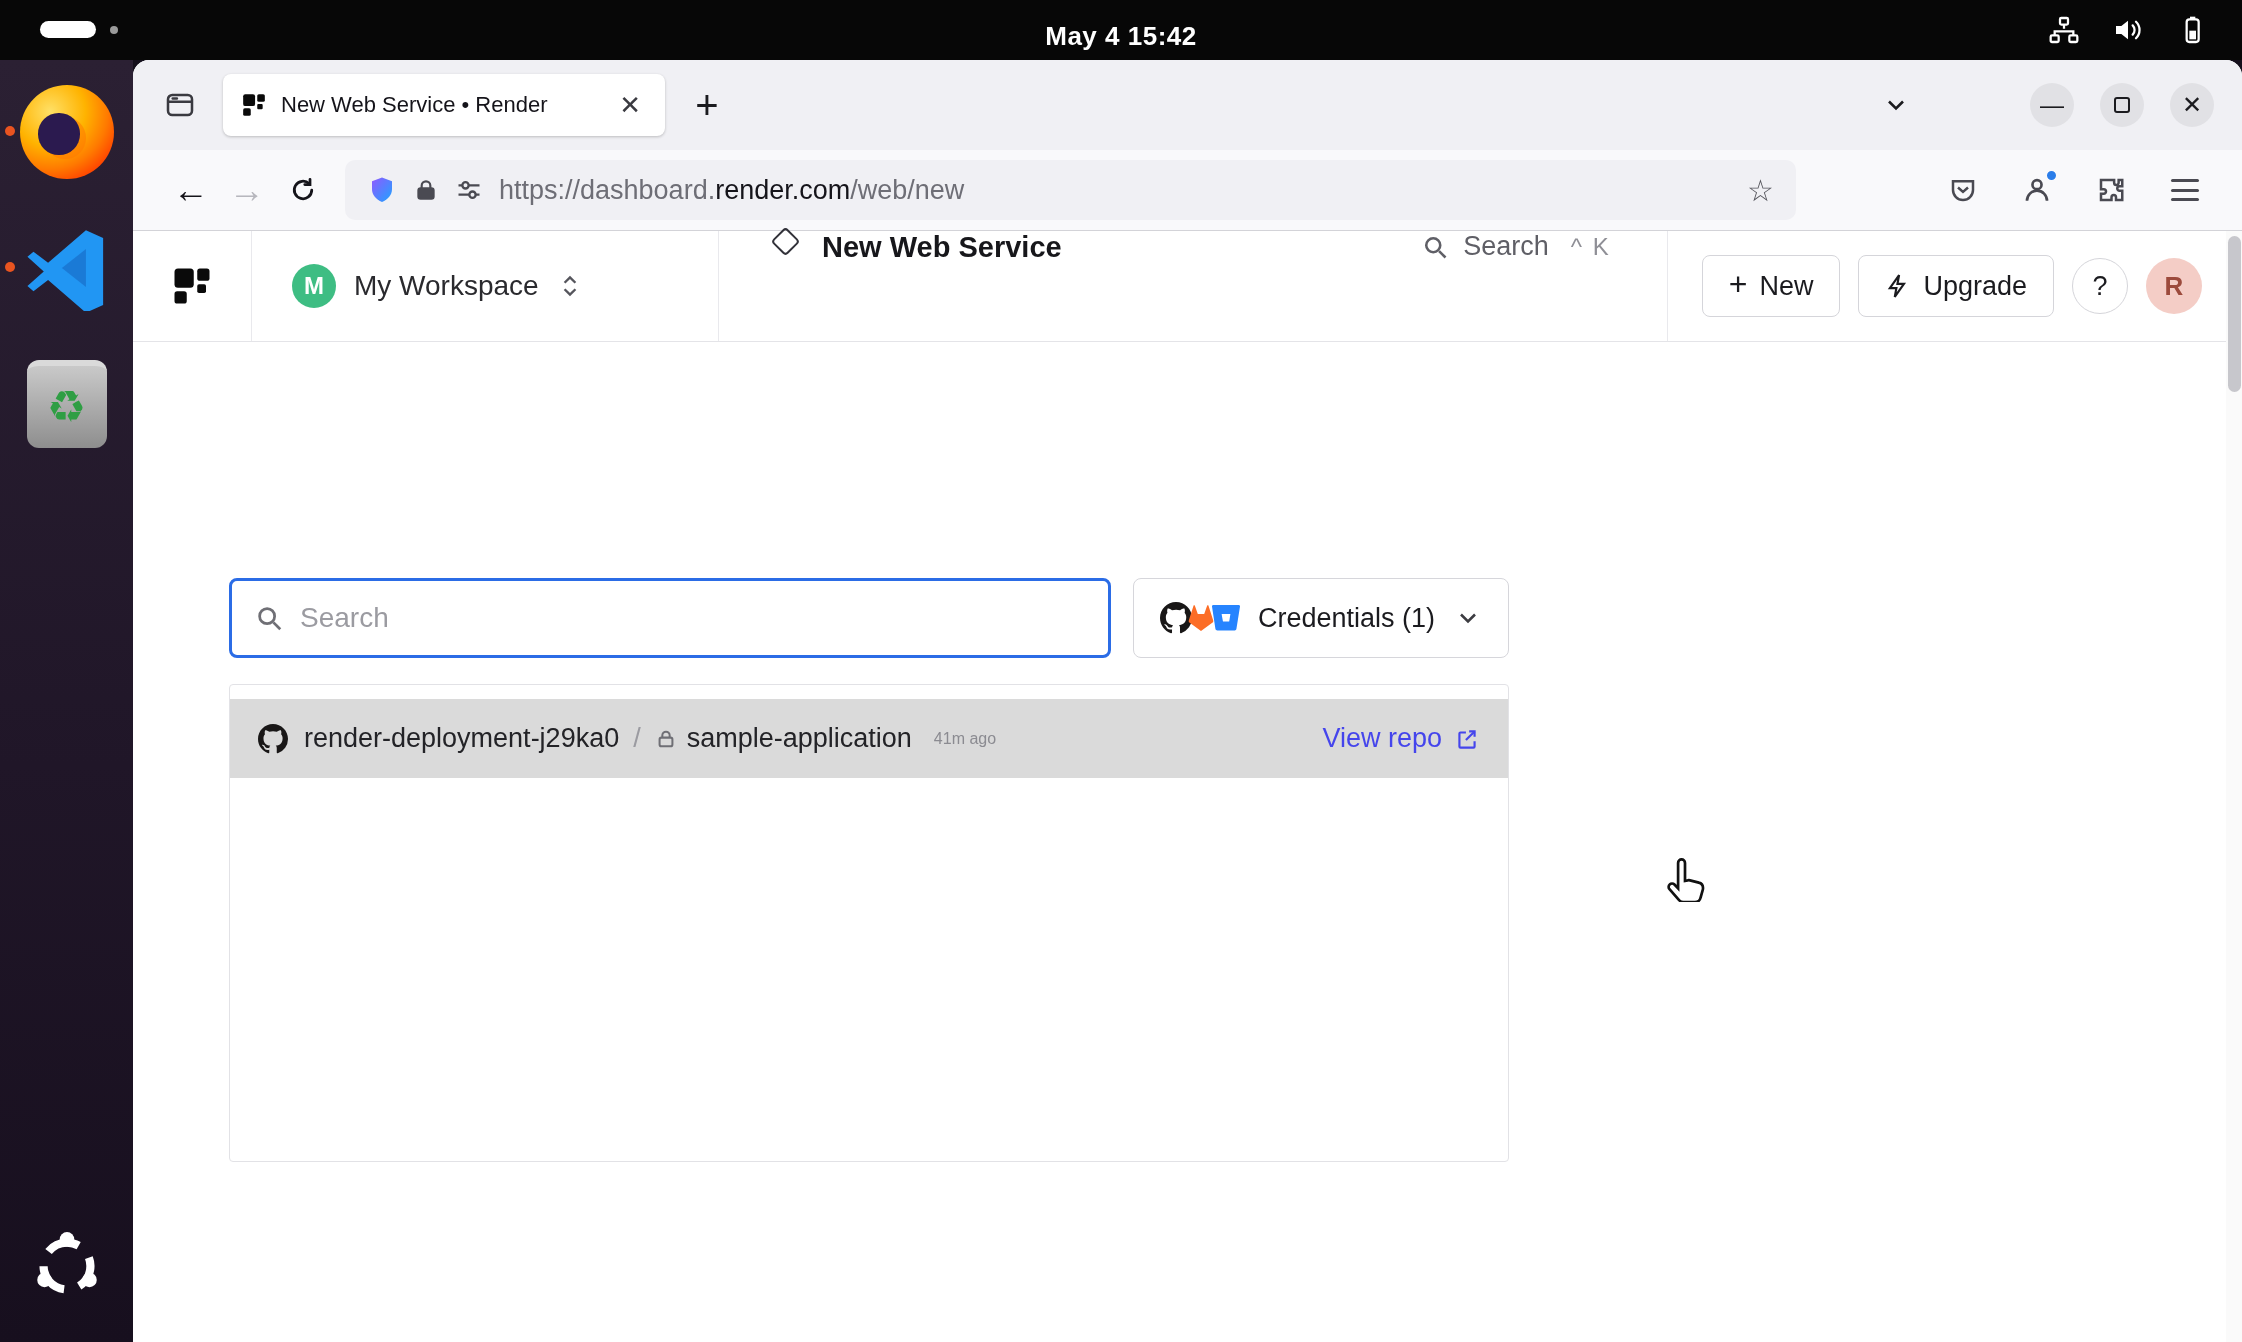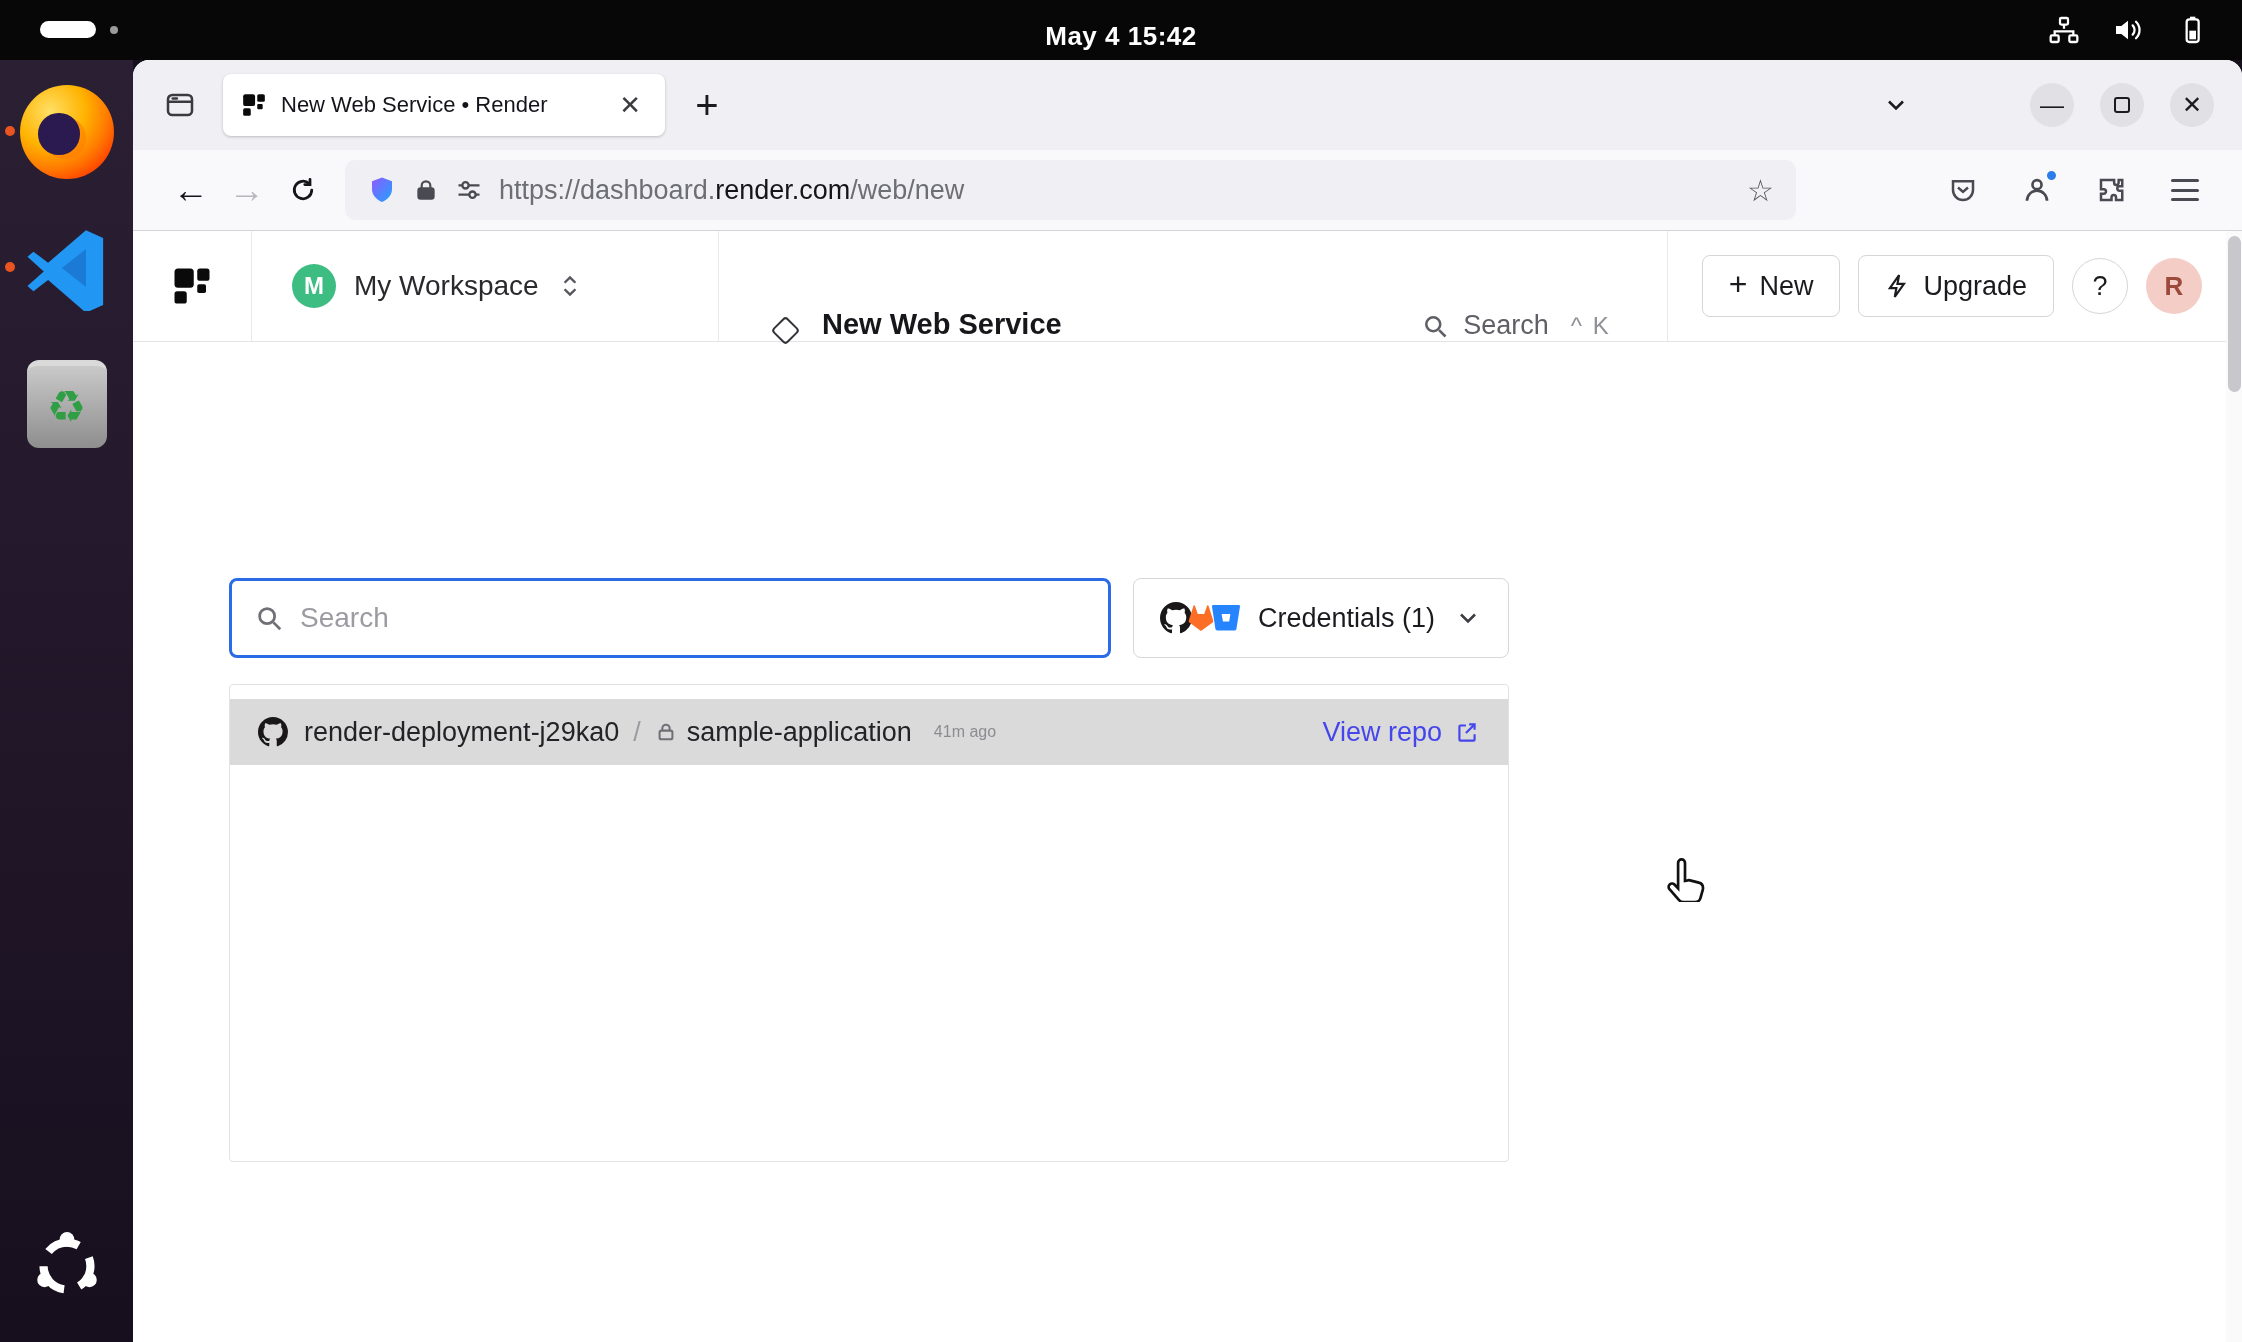--- a/index.html
+++ b/index.html
@@ -76,21 +76,21 @@
   .menu-lines span { height:3px; background:#4a4a52; border-radius:2px; }
 
   
   .app { position:relative; height:1111px; background:#fff; }
   .app-header { height:111px; border-bottom:1px solid #e4e4e8; display:flex; align-items:stretch; }
   .logo-cell { width:119px; border-right:1px solid #e9e9ed; display:grid; place-items:center; }
   .ws-cell { width:467px; border-right:1px solid #e9e9ed; display:flex; align-items:center; gap:18px; padding:0 30px 0 40px; }
   .ws-avatar { width:44px; height:44px; border-radius:50%; background:#3ebd83; color:#fff; font-weight:700; font-size:24px;
                display:grid; place-items:center; }
   .ws-name { font-size:28px; color:#2a2a2e; }
-  .title-cell { flex:1; display:flex; align-items:flex-end; padding:0 56px; border-right:1px solid #e9e9ed; }
+  .title-cell { flex:1; display:flex; align-items:flex-start; padding:0 56px; border-right:1px solid #e9e9ed; }
   .diamond { width:21px; height:21px; border:2.5px solid #33333a; border-radius:4px; transform:rotate(45deg); margin-right:26px; }
   .page-title { font-size:29px; font-weight:600; color:#17171b; }
   .title-spacer { flex:1; }
   .hdr-search { display:flex; align-items:center; gap:14px; color:#5f5f66; font-size:27px; }
   .hdr-shortcut { color:#8f8f96; font-size:24px; margin-left:8px; letter-spacing:2px; }
   .actions-cell { display:flex; align-items:center; gap:18px; padding:0 40px 0 34px; }
   .btn { height:62px; border:1px solid #d5d5da; border-radius:8px; background:#fff; display:flex; align-items:center;
          gap:12px; padding:0 26px; font-size:27px; color:#1b1b1f; white-space:nowrap; }
   .btn .plus-glyph { font-size:32px; font-weight:400; margin-top:-3px; }
   .help-btn { width:56px; height:56px; border-radius:50%; border:1px solid #d5d5da; display:grid; place-items:center;
@@ -119,21 +119,21 @@
   .repo-search input::placeholder { color:#9b9ba1; }
   .cred-btn { width:376px; height:80px; border:1px solid #d6d6db; border-radius:8px; background:#fff;
               display:flex; align-items:center; gap:16px; padding:0 26px; }
   .vcs-icons { display:flex; align-items:center; }
   .vcs-icons > span { display:grid; place-items:center; }
   .vcs-icons > span + span { margin-left:-7px; }
   .cred-label { font-size:27px; color:#1b1b1f; }
   .cred-chevron { margin-left:auto; }
 
   .repo-list { margin-top:26px; height:478px; border:1px solid #e2e2e6; border-radius:4px; background:#fff; padding-top:14px; }
-  .repo-row { height:66px; background:#dadada; display:flex; align-items:center; padding:0 28px; font-size:27px; }
+  .repo-row { height:79px; background:#dadada; display:flex; align-items:center; padding:0 28px; font-size:27px; }
   .repo-owner { margin-left:16px; color:#232327; }
   .repo-slash { margin:0 14px; color:#9b9ba1; }
   .repo-name { margin-left:10px; color:#232327; }
   .repo-age { margin-left:22px; font-size:16px; color:#8b8b91; }
   .row-spacer { flex:1; }
   .view-link { display:flex; align-items:center; gap:12px; font-size:27px; color:#4545ec; }
 
   
   .page-scrollbar { position:absolute; right:0; top:0; width:16px; height:1111px; background:#fafafa; }
   .page-thumb { position:absolute; right:1px; top:5px; width:13px; height:156px; border-radius:7px; background:#c7c7cc; }

